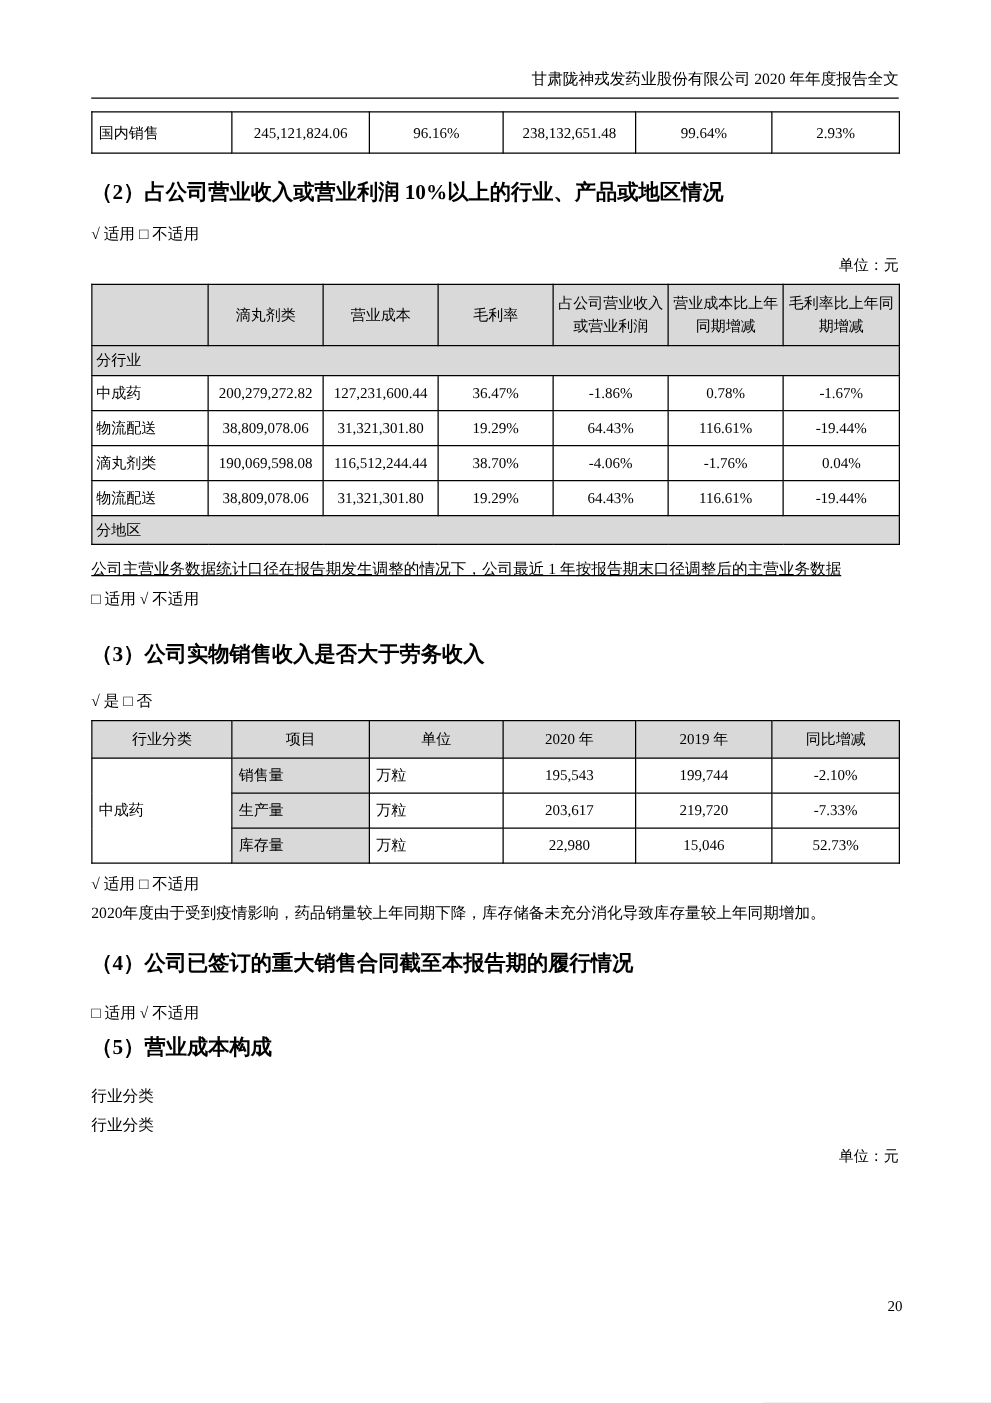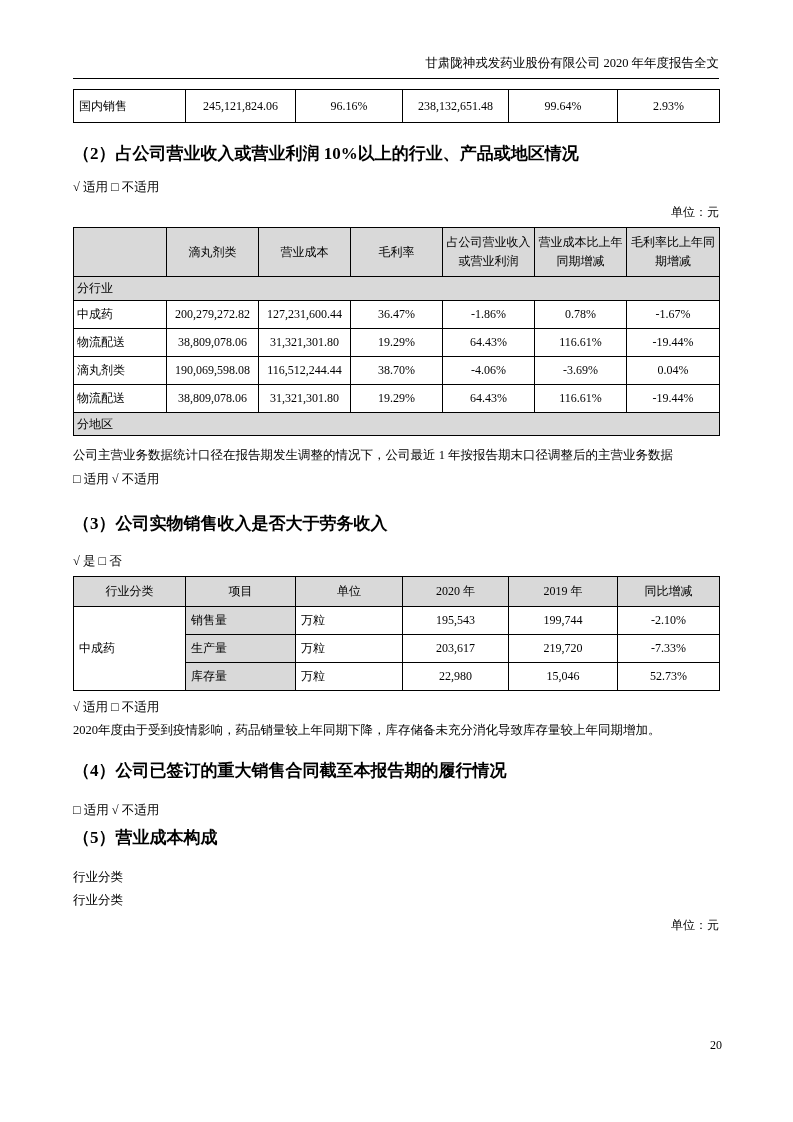--- a/index.html
+++ b/index.html
@@ -37,21 +37,21 @@
   .sec-title { font-weight:bold; font-size:17px; line-height:18px; }
   .t2 { margin-top:22px; }
   .t3 { margin-top:28px; }
   .t4 { margin-top:24px; }
   .t5 { margin-top:11px; }
 
   .body-line { font-size:12.5px; line-height:16px; }
   .m16 { margin-top:16px; }
   .m20 { margin-top:20px; }
   .m22 { margin-top:22px; }
-  .m11 { margin-top:11px; }
+  .m11 { margin-top:11px;text-decoration:underline; }
   .m8  { margin-top:8px; }
   .m7  { margin-top:7px; }
   .unit-line { font-size:12px; text-align:right; margin-top:10px; line-height:15px; }
 
   .tbl-main { margin-top:7px; }
   .tbl-main col.c0{width:93px}.tbl-main col.c1{width:92px}.tbl-main col.c2{width:92px}
   .tbl-main col.c3{width:92px}.tbl-main col.c4{width:92px}.tbl-main col.c5{width:92px}
   .tbl-main col.c6{width:93px}
   .tbl-main td { padding:2px 3px; }
   .h-head { height:49px; }
@@ -142,21 +142,21 @@
         <td class="ar">64.43%</td>
         <td class="ar">116.61%</td>
         <td class="ar">-19.44%</td>
       </tr>
       <tr class="h-data">
         <td class="al">滴丸剂类</td>
         <td class="ar">190,069,598.08</td>
         <td class="ar">116,512,244.44</td>
         <td class="ar">38.70%</td>
         <td class="ar">-4.06%</td>
-        <td class="ar">-3.69%</td>
+        <td class="ar">-1.76%</td>
         <td class="ar">0.04%</td>
       </tr>
       <tr class="h-data">
         <td class="al">物流配送</td>
         <td class="ar">38,809,078.06</td>
         <td class="ar">31,321,301.80</td>
         <td class="ar">19.29%</td>
         <td class="ar">64.43%</td>
         <td class="ar">116.61%</td>
         <td class="ar">-19.44%</td>

